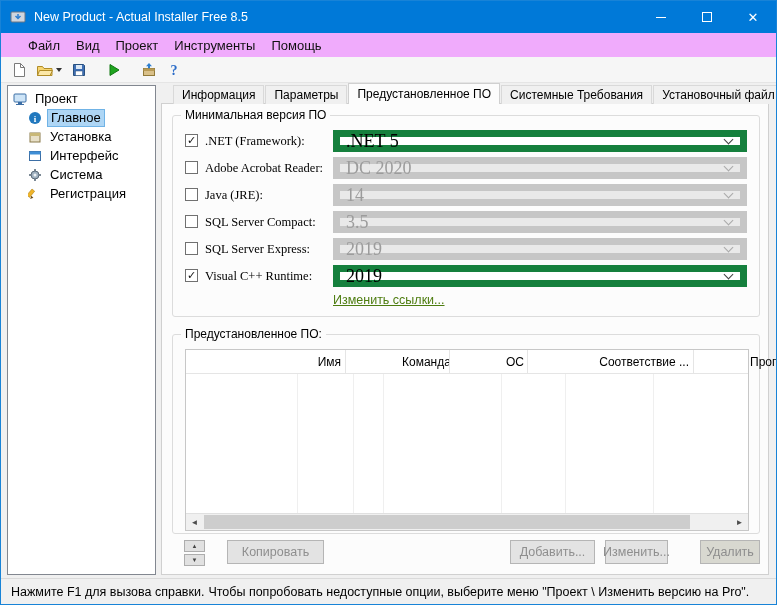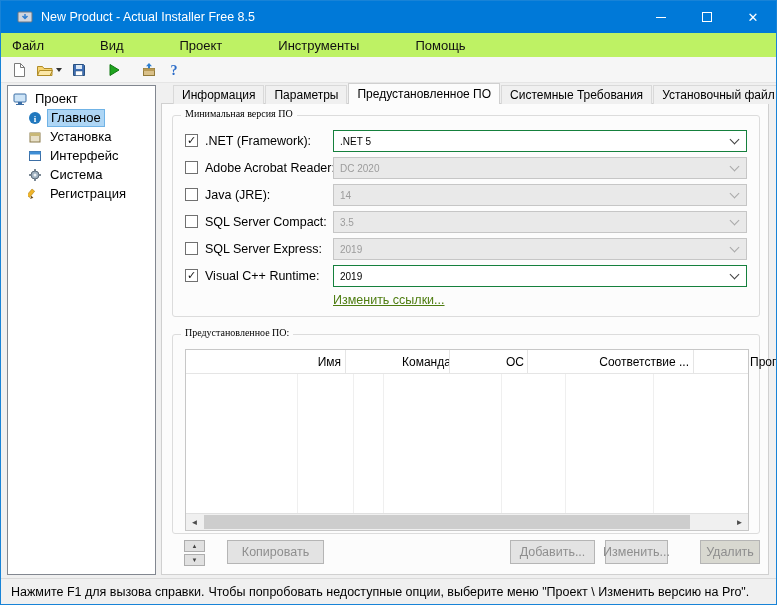--- a/index.html
+++ b/index.html
@@ -2,31 +2,31 @@
 <html><head>
 <meta charset="utf-8">
 <style>
   * { box-sizing: border-box; margin: 0; padding: 0; }
   html,body { width:777px; height:605px; }
   body { font-family:"Liberation Sans", sans-serif; background:#fff; }
 
   .window { position:relative; width:777px; height:605px; border:1px solid #1883d7; background:#f0f0f0; overflow:hidden; }
 
   
-  .titlebar { height:32px; background:#0079d8; display:flex; align-items:center; color:#fff;padding-left:7px; }
+  .titlebar { height:32px; background:#0079d8; display:flex; align-items:center; color:#fff; }
   .app-icon { margin:0 8px 0 9px; display:flex; }
   .titlebar-title { font-size:12.5px; flex:1; white-space:nowrap; overflow:hidden; }
   .win-controls { display:flex; height:100%; }
   .win-btn { width:46px; height:100%; display:flex; align-items:center; justify-content:center; }
   .glyph-min { width:10px; height:1px; background:#fff; display:block; }
   .glyph-max { width:10px; height:10px; border:1px solid #fff; display:block; }
   .glyph-close::after { content:"✕"; font-size:13px; color:#fff; }
 
   
-  .menubar { height:24px; background:#bef264; display:flex; align-items:center; font-size:13px; padding-left:3px; color:#111;gap:40px; }
+  .menubar { height:24px; background:#f0abfc; display:flex; align-items:center; font-size:13px; padding-left:19px; color:#111; }
   .menu-item { padding:3px 8px; }
   .toolbar { height:26px; background:#f6f6f6; display:flex; align-items:center; padding-left:7px; border-bottom:1px solid #e5e5e5; }
   .tb-btn { display:flex; align-items:center; justify-content:center; padding:2px 3px; margin-right:3px; }
   .tb-gap { width:10px; }
   .drop-arrow { width:0; height:0; border-left:3.5px solid transparent; border-right:3.5px solid transparent; border-top:4px solid #333; margin-left:2px; }
 
   
   .main { position:absolute; top:82px; left:0; right:0; bottom:27px; }
 
   .tree { position:absolute; left:6px; top:2px; width:149px; bottom:2px; background:#fff; border:1px solid #828790; font-size:13px; padding-top:3px; color:#000; }
@@ -37,30 +37,30 @@
   .tree-child.selected .tree-label { background:#aed6f5; border:1px solid #70b3e6; }
 
   
   .tabs { position:absolute; left:160px; top:0; right:7px; height:21px; display:flex; align-items:flex-end; z-index:3;padding-left:12px; }
   .tab { height:19px; line-height:18px; padding:0 8px; font-size:12px; background:#f0f0f0; border:1px solid #d9d9d9; border-bottom:none; margin-right:1px; white-space:nowrap; color:#000; }
   .tab.active { height:21px; line-height:20px; background:#fcfcfc; border-color:#d0d0d0; }
 
   .panel { position:absolute; left:160px; top:20px; right:7px; bottom:2px; background:#fcfcfc; border:1px solid #d0d0d0; z-index:1; }
 
   .groupbox { position:absolute; left:10px; width:588px; border:1px solid #dcdcdc; border-radius:3px; }
-  .group-title { position:absolute; top:-8px; left:8px; background:#fcfcfc; padding:0 4px; font-size:10px; color:#000;font-family:Liberation Serif, serif; }
+  .group-title { position:absolute; top:-8px; left:8px; background:#fcfcfc; padding:0 4px; font-size:12px; color:#000; }
   .gb1 { top:11px; height:202px; }
   .gb2 { top:230px; height:200px;text-align:right; }
 
   
-  .sw-row { position:absolute; left:0; right:0; height:30px; }
+  .sw-row { position:absolute; left:0; right:0; height:30px;font-family:Liberation Serif, serif; }
   .checkbox { position:absolute; left:12px; top:4px; width:13px; height:13px; border:1px solid #707070; background:#fff; display:flex; align-items:center; justify-content:center; }
   .checkbox.checked::after { content:"✓"; font-size:11px; line-height:11px; color:#101010; }
   .sw-label { position:absolute; left:32px; top:4px; font-size:12.5px; color:#000; white-space:nowrap; }
-  .combo { position:absolute; left:160px; top:0; width:414px; height:22px; background:#fff; border:1px solid #15803d; display:flex; align-items:center; justify-content:space-between; padding:0 8px 0 6px; font-size:10px; color:#000; }
+  .combo { position:absolute; left:160px; top:0; width:414px; height:22px; background:#fff; border:7px solid #15803d; display:flex; align-items:center; justify-content:space-between; padding:0 8px 0 6px; font-size:18px; color:#000; }
   .combo.disabled { background:#e9e9e9; border-color:#c6c6c6; color:#9c9c9c; }
   .chev { width:7px; height:7px; border-right:1.4px solid #414141; border-bottom:1.4px solid #414141; transform:rotate(45deg); margin-top:-3px; }
   .combo.disabled .chev { border-color:#a9a9a9; }
   .link { position:absolute; left:160px; top:177px; font-size:12.5px; color:#4d7c0f; text-decoration:underline; cursor:pointer; }
 
   
   .listview { position:absolute; left:12px; top:14px; width:564px; height:182px; background:#fff; border:1px solid #c7c7c7; }
   .lv-header { display:flex; height:24px; font-size:12px; color:#000; border-bottom:1px solid #e5e5e5; }
   .lv-col { padding:5px 4px 0 8px; border-right:1px solid #e5e5e5; white-space:nowrap; overflow:hidden; flex:none;margin-left:48px; }
   .lv-fill { flex:1; border-right:none; }

